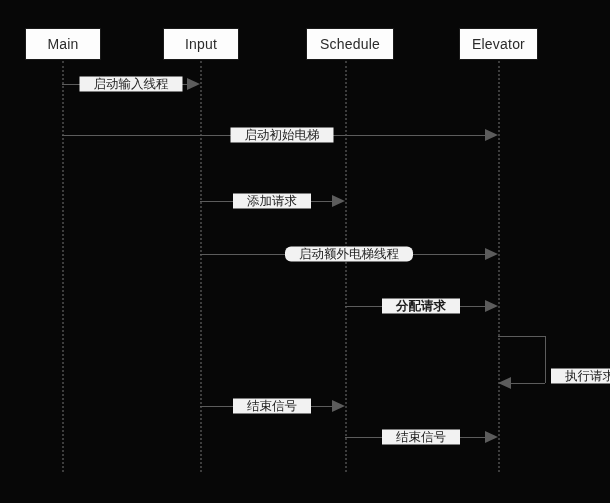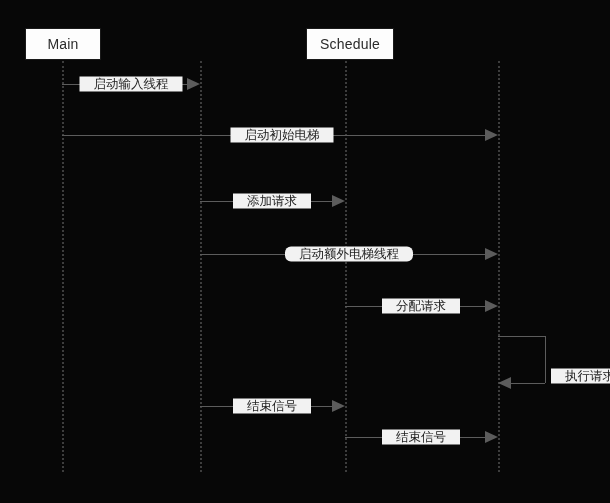--- a/index.html
+++ b/index.html
@@ -76,22 +76,28 @@
   }
 </style>
 </head>
 <body>
 
 <div id="diagram-canvas">
 
   <div class="participant-box" style="left:25px; top:28px; width:76px; height:32px;">
     <span>Main</span>
   </div>
+  <div class="participant-box" style="left:163px; top:28px; width:76px; height:32px;">
+    <span>Input</span>
+  </div>
   <div class="participant-box" style="left:306px; top:28px; width:88px; height:32px;">
     <span>Schedule</span>
+  </div>
+  <div class="participant-box" style="left:459px; top:28px; width:79px; height:32px;">
+    <span>Elevator</span>
   </div>
 
   <div class="lifeline" style="left:62px; top:61px; height:411px;"></div>
   <div class="lifeline" style="left:200px; top:61px; height:411px;"></div>
   <div class="lifeline" style="left:345px; top:61px; height:411px;"></div>
   <div class="lifeline" style="left:498px; top:61px; height:411px;"></div>
 
   <div class="msg-line" style="left:62px; top:84px; width:126px;"></div>
   <div class="arrowhead-right" style="left:187px; top:78px;"></div>
   <div class="msg-label" style="left:131px; top:84px;">启动输入线程</div>
@@ -103,21 +109,21 @@
   <div class="msg-line" style="left:200px; top:201px; width:133px;"></div>
   <div class="arrowhead-right" style="left:332px; top:195px;"></div>
   <div class="msg-label" style="left:272px; top:201px;">添加请求</div>
 
   <div class="msg-line" style="left:200px; top:254px; width:286px;"></div>
   <div class="arrowhead-right" style="left:485px; top:248px;"></div>
   <div class="msg-label" style="left:349px; top:254px;border-radius:6px;">启动额外电梯线程</div>
 
   <div class="msg-line" style="left:345px; top:306px; width:141px;"></div>
   <div class="arrowhead-right" style="left:485px; top:300px;"></div>
-  <div class="msg-label" style="left:421px; top:306px;">分配请求</div>
+  <div class="msg-label" style="left:421px; top:306px;font-weight:bold;">分配请求</div>
 
   <div class="msg-line" style="left:498px; top:336px; width:47px;"></div>
   <div class="msg-vline" style="left:545px; top:336px; height:47px;"></div>
   <div class="msg-line" style="left:511px; top:383px; width:34px;"></div>
   <div class="arrowhead-left" style="left:498px; top:377px;"></div>
   <div class="msg-label left-anchored" style="left:551px; top:376px;">执行请求</div>
 
   <div class="msg-line" style="left:200px; top:406px; width:133px;"></div>
   <div class="arrowhead-right" style="left:332px; top:400px;"></div>
   <div class="msg-label" style="left:272px; top:406px;">结束信号</div>

